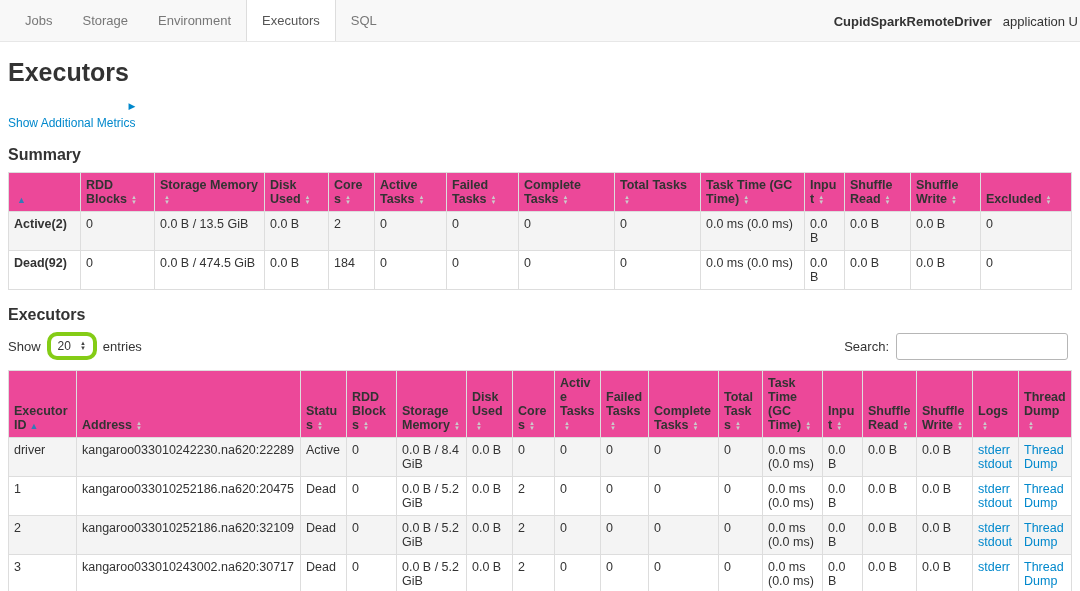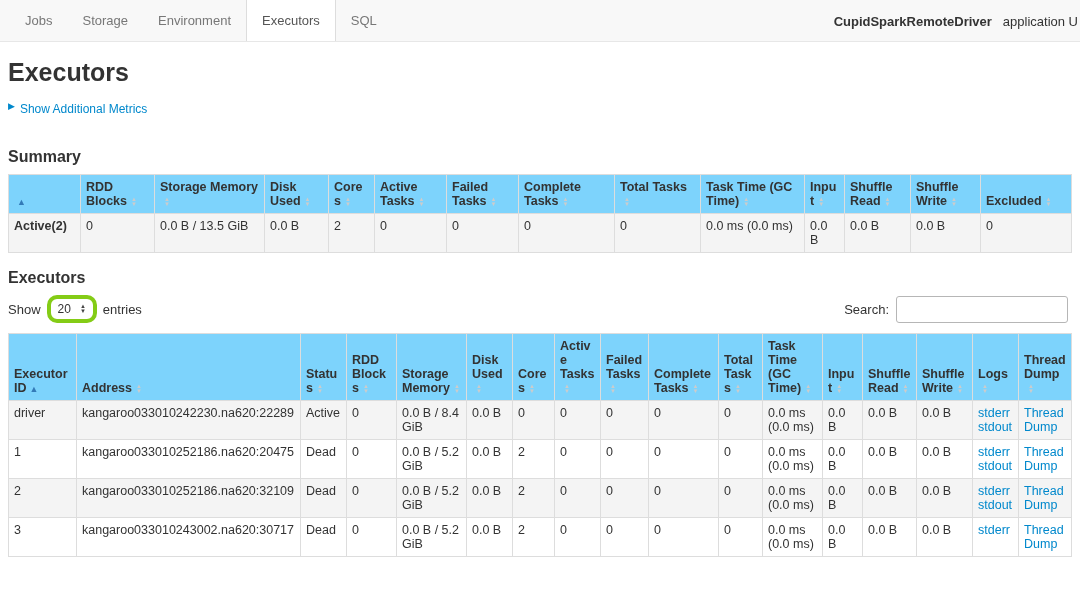--- a/index.html
+++ b/index.html
@@ -46,38 +46,38 @@
     display: flex; align-items: center; gap: 11px;
     font-size: 13px; color: #333; white-space: nowrap;
   }
   .app-name .bold { font-weight: bold; }
 
   
   .content { padding: 12px 8px 0 8px; }
   .page-title { font-size: 25px; font-weight: bold; color: #333; margin: 4px 0 10px 0; }
 
   .metrics-toggle {
-    display: inline-flex; align-items: flex-start; gap: 5px;
-    font-size: 12px; color: #0088cc; cursor: pointer; margin-bottom: 24px;
+    display: inline-flex; align-items: flex-end; gap: 5px;
+    font-size: 12px; color: #0088cc; cursor: pointer; margin-bottom: 8px; flex-direction: column;
   }
   .metrics-arrow { font-size: 9px; line-height: 1; color: #0088cc; }
   .metrics-arrow::before { content: "▶"; }
 
   .section-title { font-size: 16px; font-weight: bold; color: #333; margin: 8px 0 8px 0; }
 
   
   table { border-collapse: collapse; width: 100%; table-layout: fixed; font-size: 12.5px; }
   th, td {
     border: 1px solid #ddd;
     padding: 5px 5px;
     text-align: left;
     vertical-align: top;
     word-wrap: break-word;
   }
-  thead th { vertical-align: bottom; font-weight: bold; background: #7dd3fc; cursor: pointer; }
+  thead th { vertical-align: bottom; font-weight: bold; background: #ec4899; cursor: pointer; }
   tbody tr:nth-child(odd) { background: #f4f4f4; }
   tbody tr:nth-child(even) { background: #fff; }
   .summary-table { margin-bottom: 16px; }
   .summary-table tbody td:first-child { font-weight: bold; }
 
   .sort-both { display: inline-block; margin-left: 4px; vertical-align: -1px; }
   .sort-both::before, .sort-both::after {
     content: "▲"; display: block; font-size: 6px; line-height: 5px; color: #cccccc;
   }
   .sort-both::after { content: "▼"; }
@@ -174,20 +174,36 @@
         <th><span>Excluded</span><span class="sort-both"></span></th>
       </tr>
     </thead>
     <tbody>
       <tr>
         <td>Active(2)</td>
         <td>0</td>
         <td>0.0 B / 13.5 GiB</td>
         <td>0.0 B</td>
         <td>2</td>
+        <td>0</td>
+        <td>0</td>
+        <td>0</td>
+        <td>0</td>
+        <td>0.0 ms (0.0 ms)</td>
+        <td>0.0 B</td>
+        <td>0.0 B</td>
+        <td>0.0 B</td>
+        <td>0</td>
+      </tr>
+      <tr>
+        <td>Dead(92)</td>
+        <td>0</td>
+        <td>0.0 B / 474.5 GiB</td>
+        <td>0.0 B</td>
+        <td>184</td>
         <td>0</td>
         <td>0</td>
         <td>0</td>
         <td>0</td>
         <td>0.0 ms (0.0 ms)</td>
         <td>0.0 B</td>
         <td>0.0 B</td>
         <td>0.0 B</td>
         <td>0</td>
       </tr>

